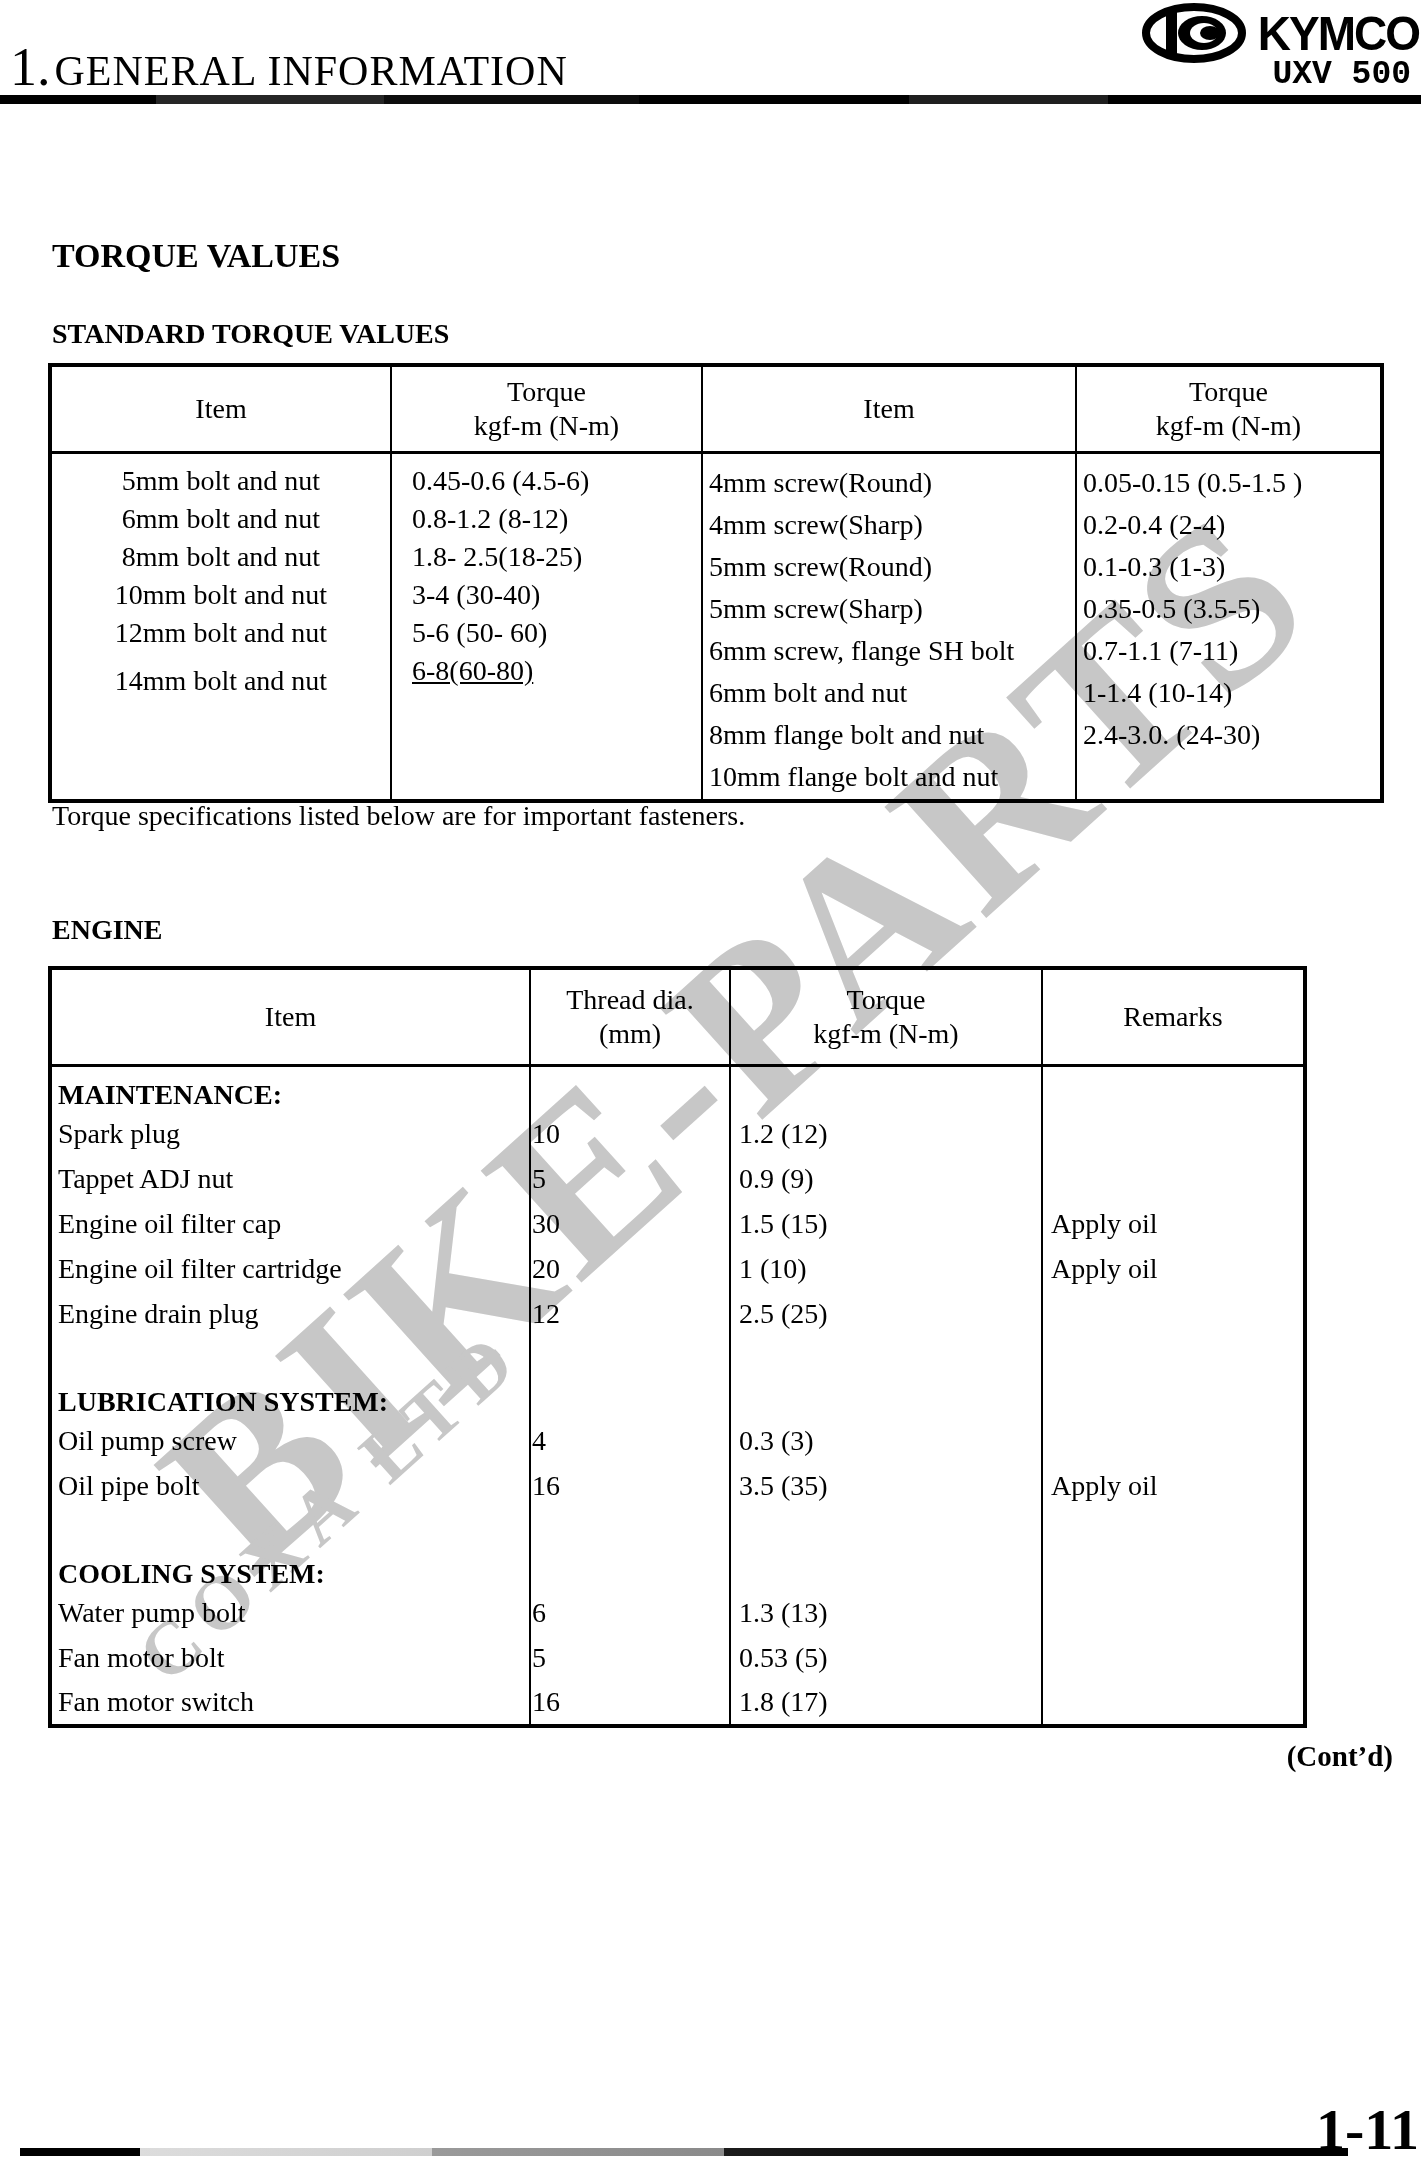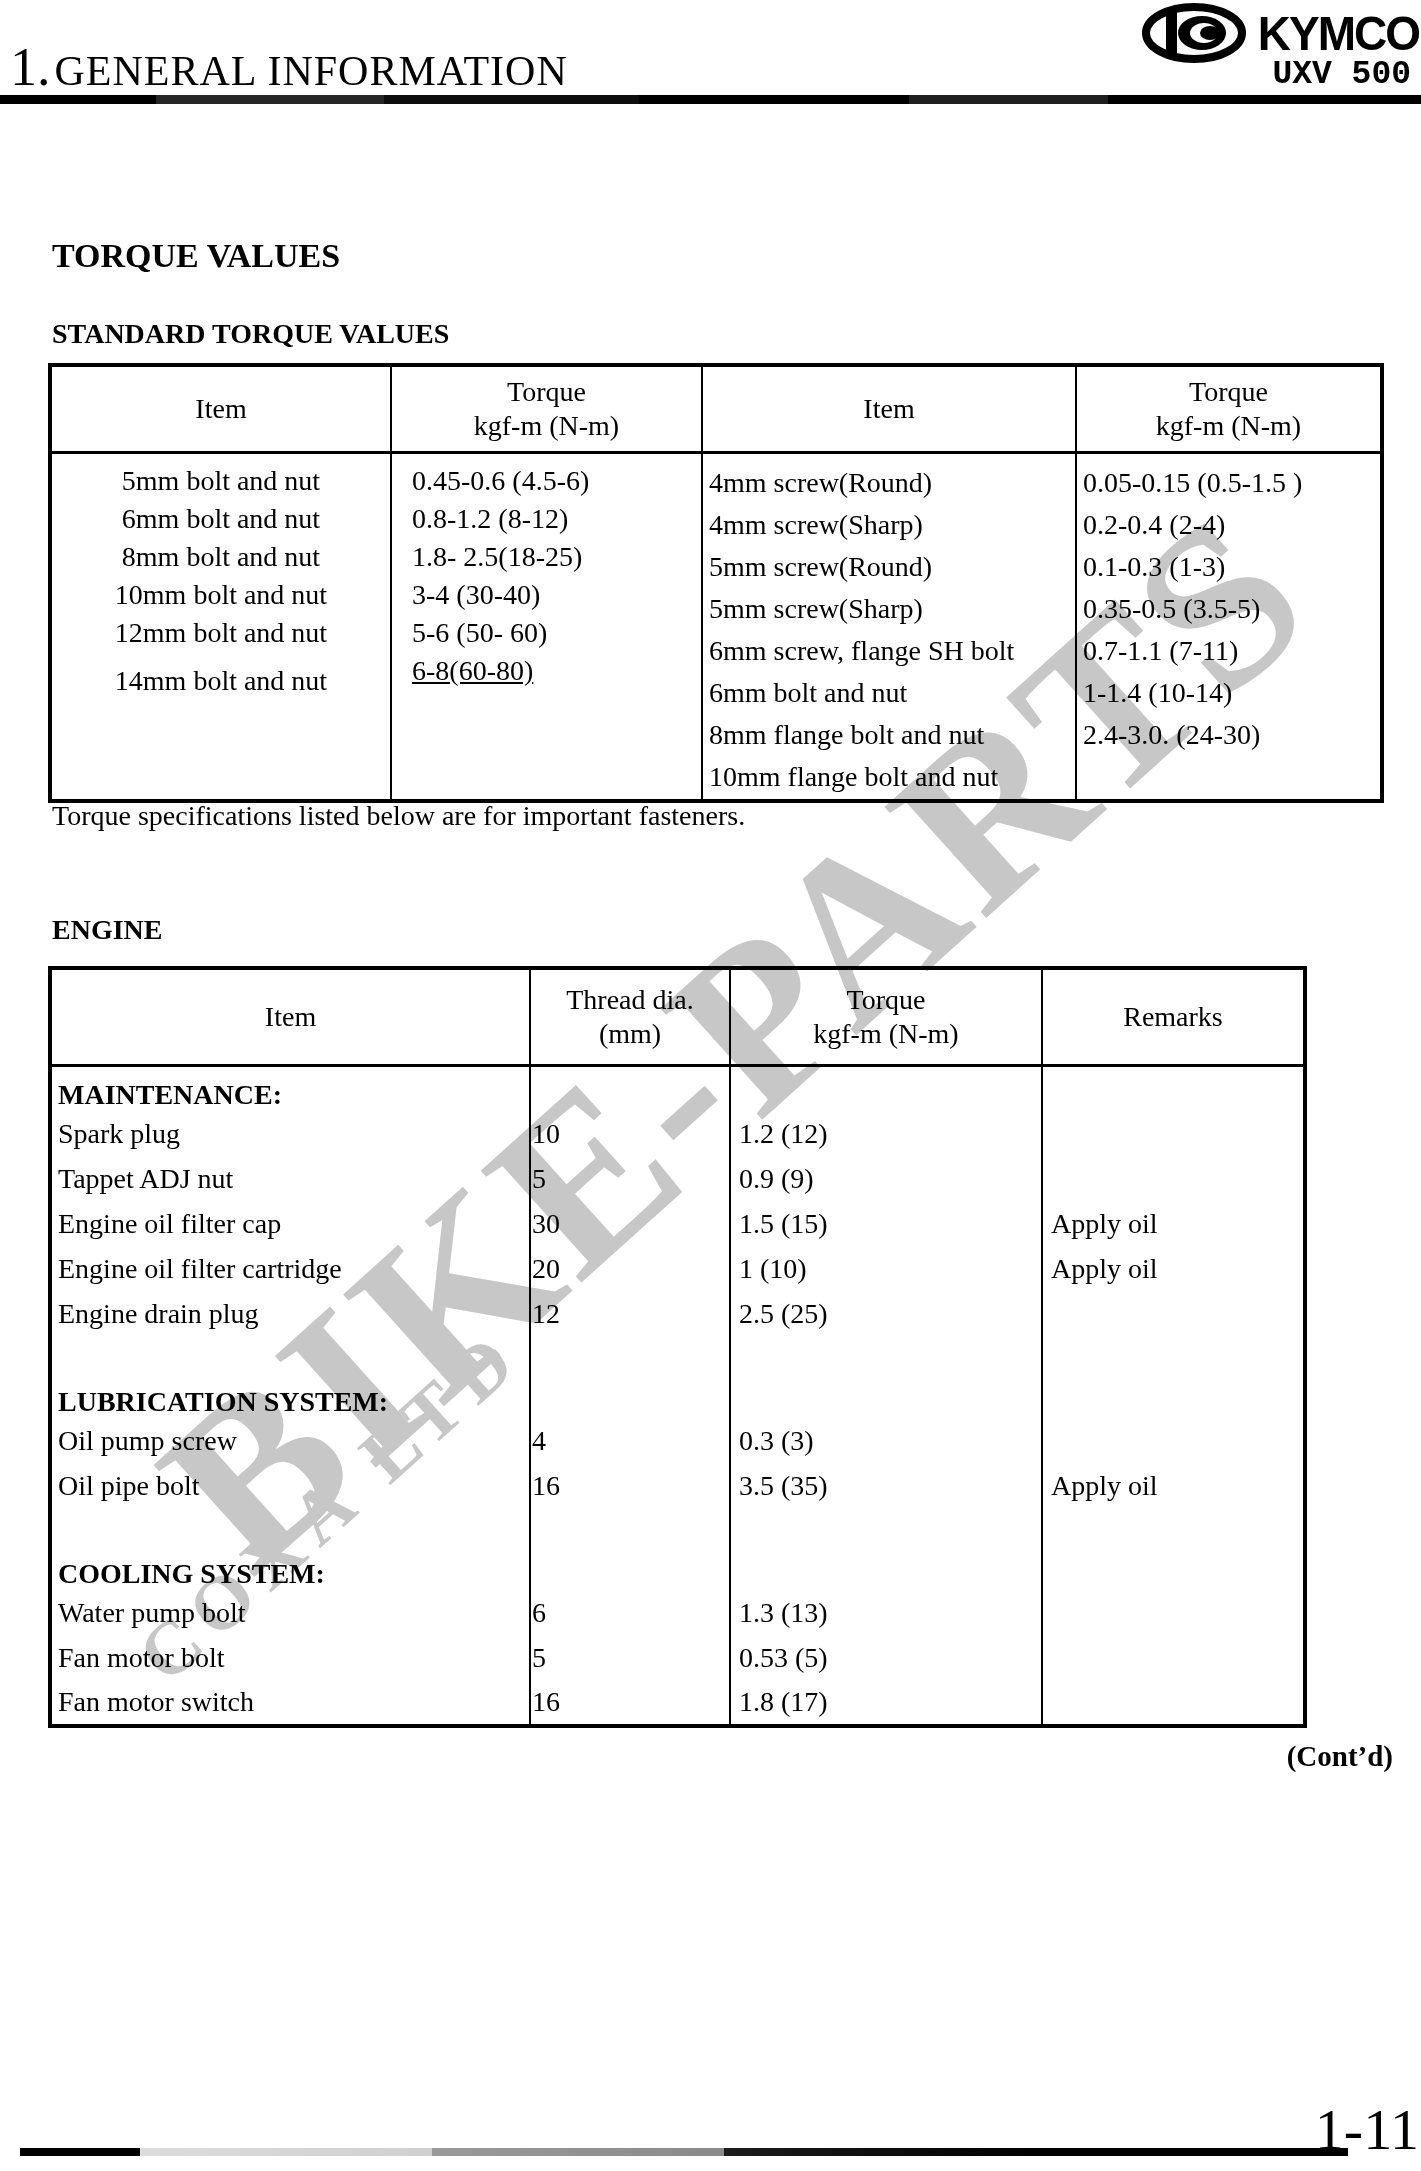--- a/index.html
+++ b/index.html
@@ -60,21 +60,21 @@
   .t2 tr.gap{height:36px;}
   .t2 td.col-item{padding-left:6px;white-space:nowrap;}
   .t2 tr.section td.col-item{font-weight:bold;vertical-align:bottom;}
   .t2 td.col-thread{text-align:left;}
   .t2 td.col-torque{padding-left:8px;white-space:nowrap;}
   .t2 td.col-remarks{padding-left:8px;white-space:nowrap;}
   
   .foot-line{position:absolute;left:20px;top:2148px;width:1328px;height:8px;z-index:1;
     background:linear-gradient(to right,#000 0%,#000 9%,#dcdcdc 9%,#cfcfcf 31%,
       #9a9a9a 31%,#8a8a8a 53%,#1c1c1c 53%,#000 76%,#000 100%);}
-  .page-num{position:absolute;right:2px;top:2096px;font-size:58px;font-weight:normal;z-index:1;}
+  .page-num{position:absolute;right:2px;top:2096px;font-size:58px;font-weight:bold;z-index:1;}
 </style>
 </head>
 <body>
 
 <div class="page">
 
   <div class="wm wm-main">BIKE-PARTS</div>
   <div class="wm wm-sub">COXA LTD</div>
 
   <div class="hdr-title">

